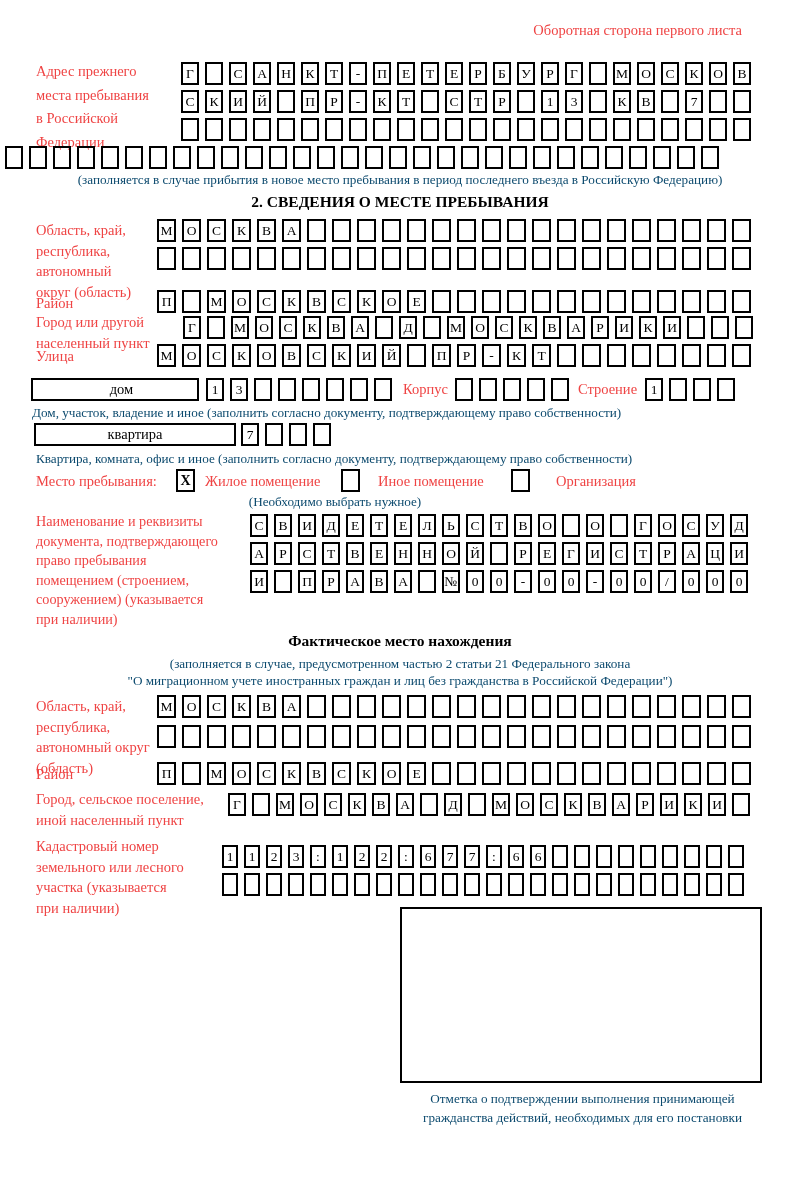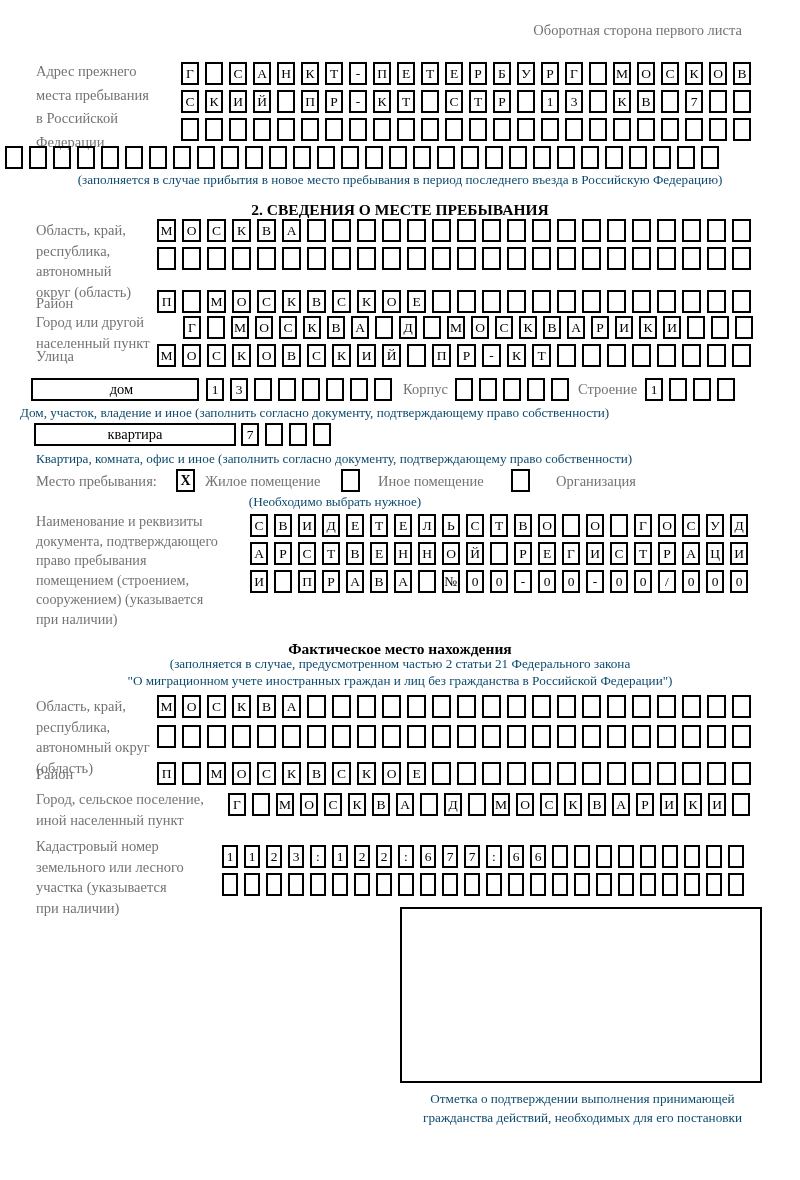--- a/index.html
+++ b/index.html
@@ -2,23 +2,23 @@
 <html><head>
 <meta charset="utf-8">
 <style>
   html,body{margin:0;padding:0;}
   body{
     width:800px;height:1180px;position:relative;background:#fff;color:#000;
     font-family:"Liberation Serif","DejaVu Serif",serif;
     -webkit-font-smoothing:antialiased;overflow:hidden;
   }
   .abs{position:absolute;}
-  .lbl{font-size:14.5px;line-height:21px;color:#737373;}
+  .lbl{font-size:14.5px;line-height:21px;color:#ef4444;}
   .cap{font-size:13.2px;color:#0c4a6e;}
-  .title{font-weight:bold;font-size:15.5px;text-align:center;width:800px;left:0;margin-top:8px;}
+  .title{font-weight:bold;font-size:15.5px;text-align:center;width:800px;left:0;}
   .center{text-align:center;width:800px;left:0;}
   .boxrow{display:flex;flex-direction:row;}
   .cell{
     box-sizing:border-box;flex:0 0 auto;width:18px;height:23px;margin-right:6px;
     border:2px solid #000;font-size:13.5px;line-height:19px;text-align:center;
     font-family:"Liberation Serif",serif;
   }
   .p25 .cell{width:19px;margin-right:6px;}
   .p22 .cell{width:16px;margin-right:6px;}
   .widebox{
@@ -324,21 +324,21 @@
     <span class="cell"></span>
     <span class="cell"></span>
   </div>
 <div class="abs lbl" style="left:578px;top:379px;">Строение</div>
 <div class="abs boxrow" style="left:645px;top:378px;">
     <span class="cell">1</span>
     <span class="cell"></span>
     <span class="cell"></span>
     <span class="cell"></span>
   </div>
-<div class="abs cap" style="left:20px;top:405px;">Дом, участок, владение и иное (заполнить согласно документу, подтверждающему право собственности)</div>
+<div class="abs cap" style="left:32px;top:405px;">Дом, участок, владение и иное (заполнить согласно документу, подтверждающему право собственности)</div>
 
 <div class="abs widebox" style="left:34px;top:423px;width:202px;">квартира</div>
 <div class="abs boxrow" style="left:241px;top:423px;">
     <span class="cell">7</span>
     <span class="cell"></span>
     <span class="cell"></span>
     <span class="cell"></span>
   </div>
 <div class="abs cap" style="left:36px;top:451px;">Квартира, комната, офис и иное (заполнить согласно документу, подтверждающему право собственности)</div>
 

